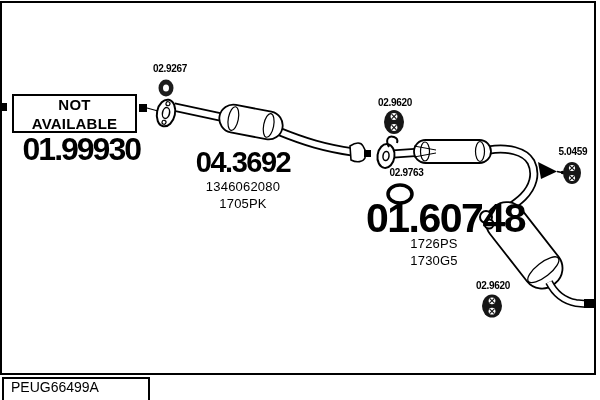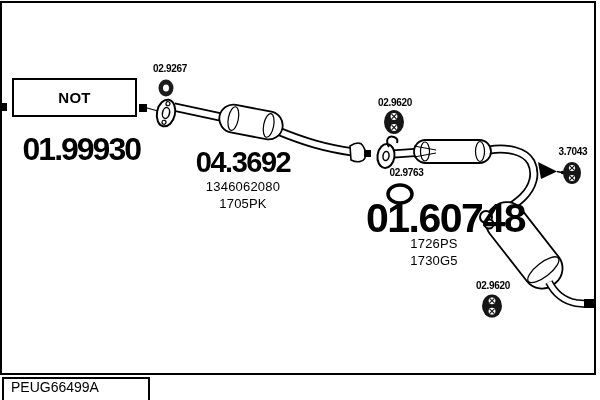--- a/index.html
+++ b/index.html
@@ -6,21 +6,21 @@
   .stage{
     position:relative;width:600px;height:400px;background:#fff;overflow:hidden;
     font-family:"Liberation Sans","DejaVu Sans",sans-serif;color:#000;
   }
   .frame{
     position:absolute;left:0;top:1px;width:596px;height:374px;
     border:2px solid #000;box-sizing:border-box;
   }
   .art{position:absolute;left:0;top:0;width:600px;height:400px;}
   .na-box{
-    position:absolute;left:12px;top:78px;width:125px;height:39px;
+    position:absolute;left:12px;top:94px;width:125px;height:39px;
     border:2px solid #000;box-sizing:border-box;
     display:flex;flex-direction:column;justify-content:center;align-items:center;
     font-weight:bold;font-size:15px;line-height:19px;letter-spacing:0.2px;
   }
   .bignum{font-weight:bold;white-space:nowrap;text-align:right;position:absolute;}
   .pn-front{left:4px;top:131px;width:136px;font-size:32px;letter-spacing:-2px;}
   .col{position:absolute;text-align:center;}
   .col-cat{left:182px;top:147px;width:122px;}
   .col-cat .num{font-size:29px;font-weight:bold;letter-spacing:-1.5px;line-height:30px;}
   .col-rear{left:366px;top:203px;width:136px;}
@@ -147,20 +147,21 @@
     <g transform="translate(492,306)">
       <ellipse rx="10" ry="11.5" fill="#161616"></ellipse>
       <circle cy="-5.2" r="3.4" fill="#fff"></circle>
       <circle cy="5.2" r="3.4" fill="#fff"></circle>
       <path d="M-2.4,-7.6 L2.4,-2.8 M2.4,-7.6 L-2.4,-2.8 M-2.4,2.8 L2.4,7.6 M2.4,2.8 L-2.4,7.6" stroke="#161616" stroke-width="1.2"></path>
     </g>
   </svg>
 
   <div class="na-box">
     <div>NOT</div>
+    <div>AVAILABLE</div>
   </div>
 
   <div class="bignum pn-front">01.99930</div>
 
   <div class="sm sm-9267">02.9267</div>
 
   <div class="col col-cat">
     <div class="num">04.3692</div>
     <div class="ref">1346062080</div>
     <div class="ref">1705PK</div>
@@ -169,21 +170,21 @@
   <div class="sm sm-9620a">02.9620</div>
 
   <div class="sm sm-9763">02.9763</div>
 
   <div class="col col-rear">
     <div class="num">01.60748</div>
     <div class="ref">1726PS</div>
     <div class="ref">1730G5</div>
   </div>
 
-  <div class="sm sm-9409">3.7043</div>
+  <div class="sm sm-9409">5.0459</div>
 
   <div class="sm sm-9620b">02.9620</div>
 
   <div class="code-box">
     <span>PEUG66499A</span>
   </div>
 
 </div>
 
 </body></html>

